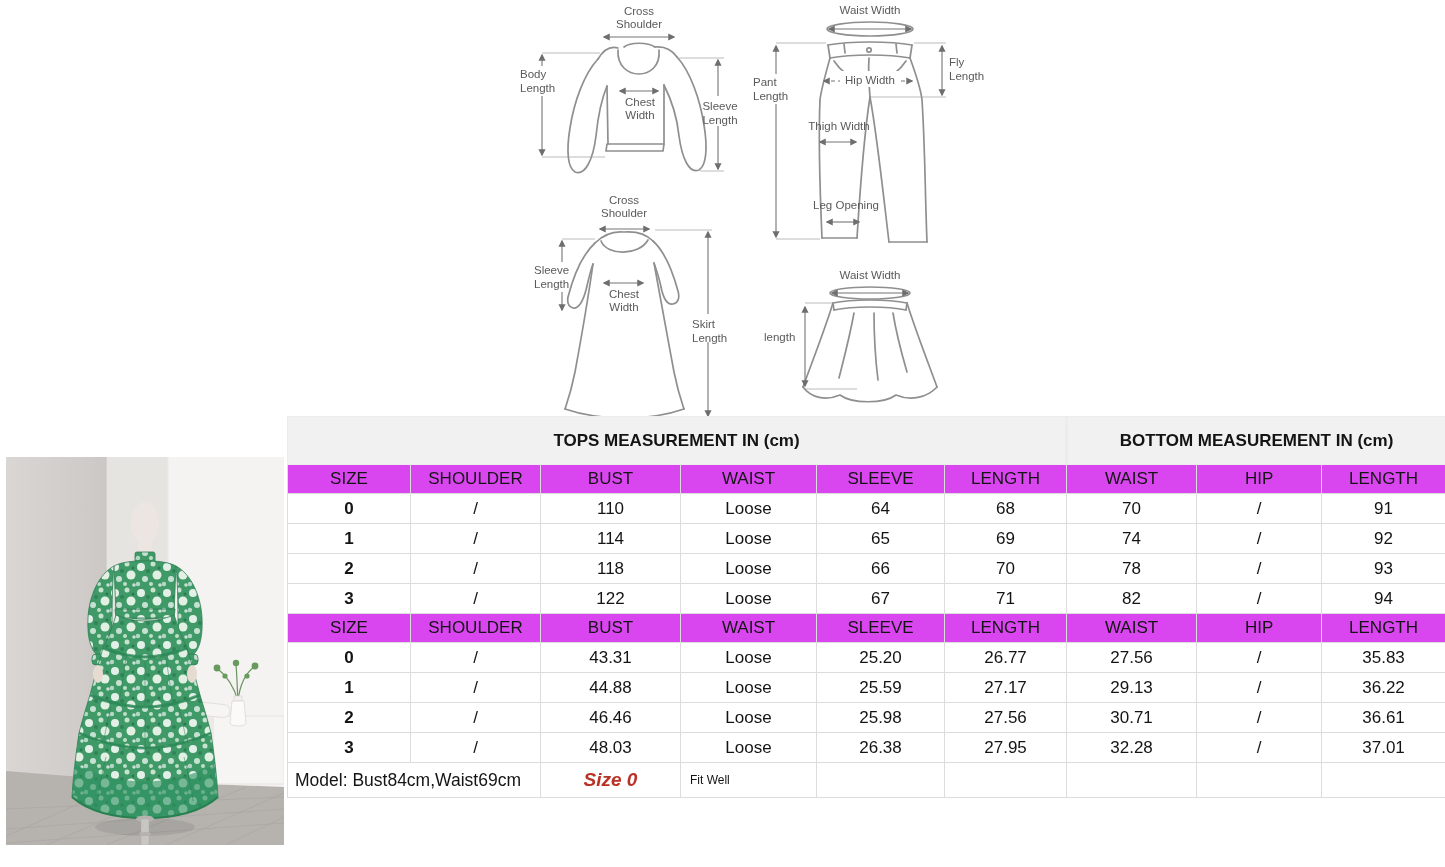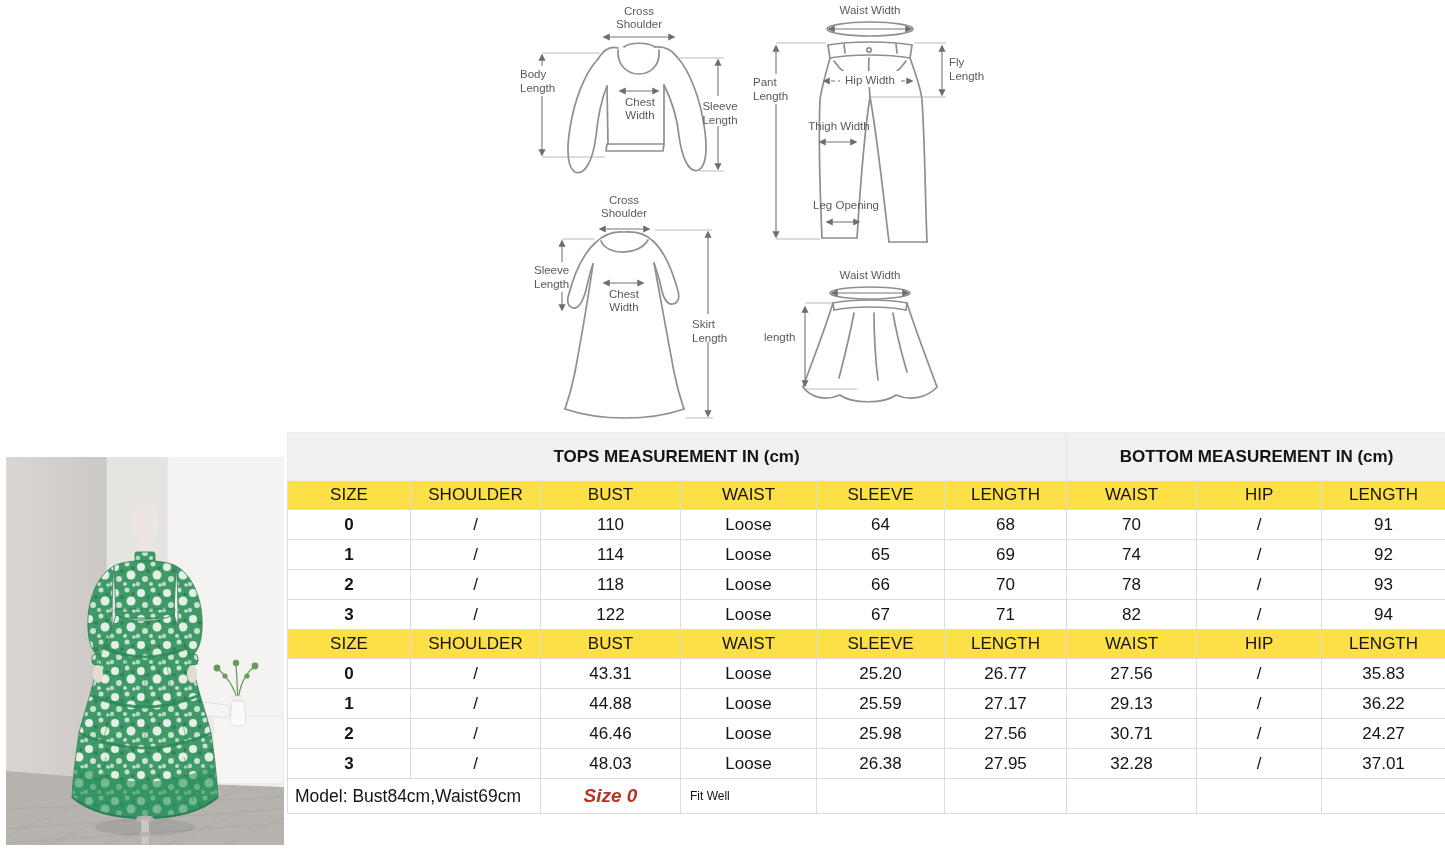--- a/index.html
+++ b/index.html
@@ -11,32 +11,32 @@
   svg.diagram { position:absolute; left:512px; top:0; }
   .garment { fill:none; stroke:#8f8f8f; stroke-width:1.7; stroke-linecap:round; stroke-linejoin:round; }
   .dim { fill:none; stroke:#757575; stroke-width:1.1; }
   .guide { fill:none; stroke:#9a9a9a; stroke-width:0.8; opacity:0.85; }
   .dlabel { fill:#5a5a5a; font-size:11.5px; font-family:"Liberation Sans","DejaVu Sans",sans-serif; }
   .mid { text-anchor:middle; }
   
   svg.photo { position:absolute; left:6px; top:457px; }
   
   table.sizechart {
-    position:absolute; left:287px; top:432px; width:1158px;
+    position:absolute; left:287px; top:416px; width:1158px;
     border-collapse:collapse; table-layout:fixed; color:#141414;
   }
   .sizechart td, .sizechart th {
     border:1px solid #dcdcdc; text-align:center; font-weight:400;
     padding:0; overflow:hidden; white-space:nowrap; font-size:17px;
   }
   tr.band-row th {
     background:#f1f1f1; font-weight:700; font-size:17px; height:47px; border-color:#ececec;
   }
   th.band-sep { border-left:3px solid #0f766e; }
-  tr.cols-row th { height:28px; background:#fde047; }
+  tr.cols-row th { height:28px; background:#d946ef; }
   tbody.data td { height:29px; }
   tbody.data td.size-col { font-weight:700; }
   tr.footer-row td { height:34px; }
   td.model-cell { text-align:left; padding-left:7px; font-size:17.5px;margin-top:43px; }
   td.size0-cell .size0 {
     color:#b93226; font-style:italic; font-weight:700; font-size:19px; 
   }
   td.fit-cell { text-align:left; padding-left:9px; font-size:12px; }
 </style>
 </head>
@@ -386,21 +386,21 @@
         </tr>
         <tr>
           <td class="size-col">2</td>
           <td>/</td>
           <td>46.46</td>
           <td>Loose</td>
           <td>25.98</td>
           <td>27.56</td>
           <td>30.71</td>
           <td>/</td>
-          <td>24.27</td>
+          <td>36.61</td>
         </tr>
         <tr>
           <td class="size-col">3</td>
           <td>/</td>
           <td>48.03</td>
           <td>Loose</td>
           <td>26.38</td>
           <td>27.95</td>
           <td>32.28</td>
           <td>/</td>

